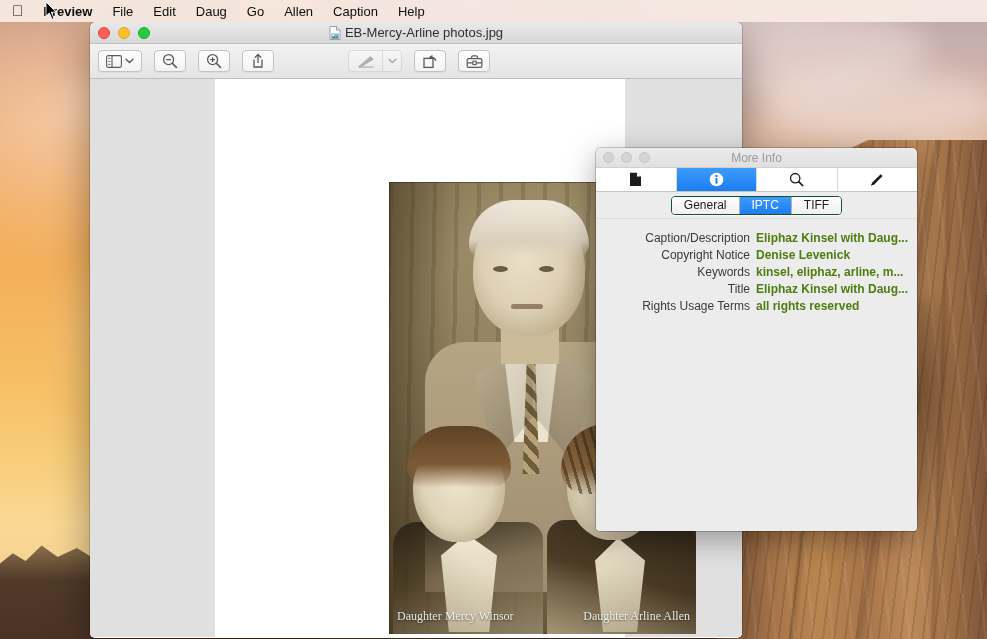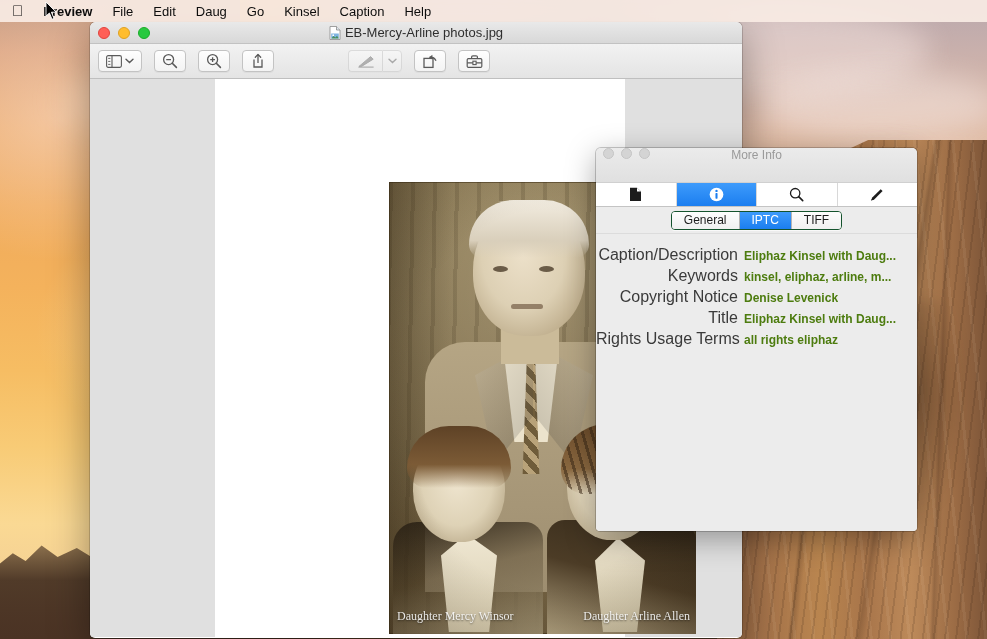--- a/index.html
+++ b/index.html
@@ -267,24 +267,24 @@
   .ph-caption.right { right:6px; }
 
   
   #more-info {
     position:absolute; left:596px; top:148px; width:321px; height:383px;
     background:#ececec; border-radius:5px 5px 4px 4px;
     box-shadow:0 8px 30px rgba(0,0,0,.34), 0 0 0 1px rgba(0,0,0,.20);
     overflow:hidden; z-index:30;
   }
   .mi-titlebar {
-    height:35px; width:100%;
+    height:20px; width:100%;
     background:linear-gradient(to bottom,#ebebeb,#e0e0e0);
     border-bottom:1px solid #d0d0d0;
-    display:flex; position:relative;
+    display:flex; align-items:center; position:relative;
   }
   .mi-traffic { display:flex; gap:7px; padding-left:7px; }
   .tl.off { background:#d4d4d4; border:1px solid #c4c4c4; width:11px; height:11px; }
   .mi-title {
     position:absolute; left:0; right:0; text-align:center;
     font-size:12px; color:#9a9a9a;
   }
   .mi-tabbar {
     display:flex; height:24px; width:100%;
     background:#fff; border-bottom:1px solid #c4c4c4;
@@ -313,22 +313,22 @@
     display:flex; align-items:center; border-right:1px solid #b4b4b4;
     cursor:default;
   }
   .seg-item:last-child { border-right:none; }
   .seg-item.active {
     background:linear-gradient(to bottom,#3e9bfb,#1b7ef0); color:#fff;
   }
   .mi-body { padding:12px 8px 0 0; background:#ececec; height:100%; }
   .mi-row { display:flex; align-items:baseline; margin-bottom:3px; }
   .mi-label {
-    width:148px; text-align:right; padding-right:6px;
-    font-size:16px; color:#3a3a3a; white-space:nowrap;
+    width:160px; text-align:right; padding-right:6px;
+    font-size:12px; color:#3a3a3a; white-space:nowrap;
   }
   .mi-value {
     font-size:12px; color:#4d7c0f; font-weight:bold;
     white-space:nowrap; overflow:hidden;
   }
 </style>
 </head>
 <body>
 
 <div id="desktop">
@@ -348,21 +348,21 @@
   <div class="wp-ridge"></div>
 </div>
 
 <div id="menubar">
   <span class="apple"></span>
   <span class="mi app">Preview</span>
   <span class="mi">File</span>
   <span class="mi">Edit</span>
   <span class="mi">Daug</span>
   <span class="mi">Go</span>
-  <span class="mi">Kinsel</span>
+  <span class="mi">Allen</span>
   <span class="mi">Caption</span>
   <span class="mi">Help</span>
 </div>
 
 <div id="preview-window">
 
   <div class="pv-titlebar">
     <div class="traffic">
       <span class="tl red"></span>
       <span class="tl yellow"></span>
@@ -534,33 +534,33 @@
       <div class="seg-item">TIFF</div>
     </div>
   </div>
 
   <div class="mi-body">
     <div class="mi-row">
       <div class="mi-label">Caption/Description</div>
       <div class="mi-value">Eliphaz Kinsel with Daug...</div>
     </div>
     <div class="mi-row">
+      <div class="mi-label">Copyright Notice</div>
+      <div class="mi-value">Denise Levenick</div>
+    </div>
+    <div class="mi-row">
       <div class="mi-label">Keywords</div>
       <div class="mi-value">kinsel, eliphaz, arline, m...</div>
-    </div>
-    <div class="mi-row">
-      <div class="mi-label">Copyright Notice</div>
-      <div class="mi-value">Denise Levenick</div>
     </div>
     <div class="mi-row">
       <div class="mi-label">Title</div>
       <div class="mi-value">Eliphaz Kinsel with Daug...</div>
     </div>
     <div class="mi-row">
       <div class="mi-label">Rights Usage Terms</div>
-      <div class="mi-value">all rights eliphaz</div>
+      <div class="mi-value">all rights reserved</div>
     </div>
   </div>
 </div>
 
 <svg id="cursor" width="13" height="20" viewBox="0 0 13 20">
   <path d="M1 1l10.2 10.2H6.4l2.6 6.2-2 .9-2.6-6.3-3.4 3z" fill="#000" stroke="#fff" stroke-width=".9" stroke-linejoin="round"></path>
 </svg>
 
 </body></html>

